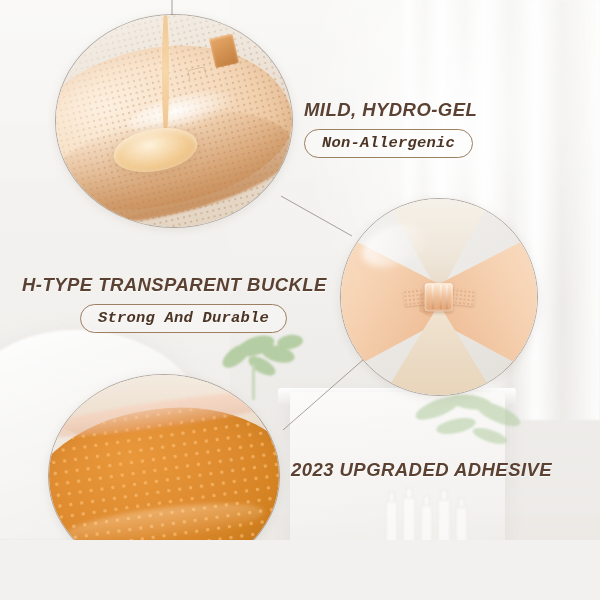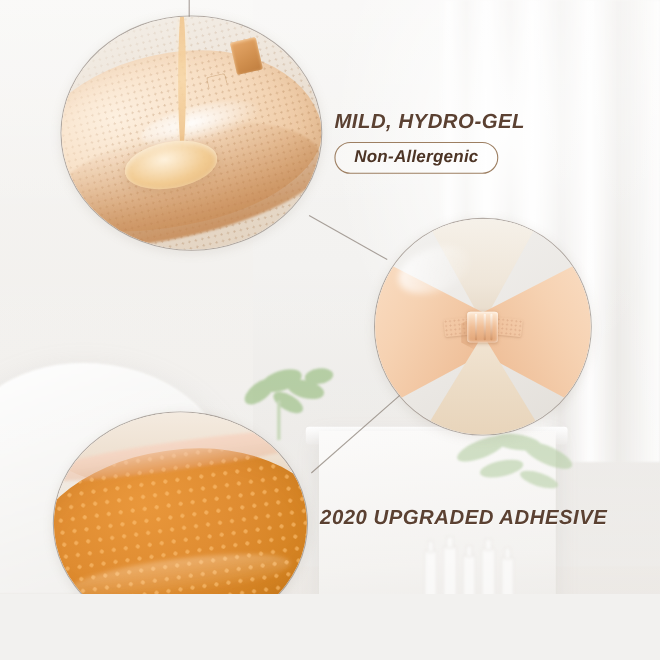--- a/index.html
+++ b/index.html
@@ -170,21 +170,21 @@
     font-size:18.5px;font-weight:bold;font-style:italic;
     letter-spacing:.45px;white-space:nowrap;
     color:#5b4132;
     text-shadow:0 1px 1px rgba(255,255,255,.85);}
   .pill{
     display:inline-block;margin-top:8px;
     padding:4px 17px 5px;border:1px solid #9d7f62;border-radius:16px;
     font-size:15.5px;font-weight:bold;font-style:italic;letter-spacing:.2px;
     color:#4d3526;white-space:nowrap;
     background:rgba(255,255,255,.30);
-    text-shadow:0 1px 1px rgba(255,255,255,.85);}
+    text-shadow:0 1px 1px rgba(255,255,255,.85);font-family:Liberation Mono, monospace;}
 </style>
 </head>
 <body>
 
 <div id="stage">
 
   <div class="bg-base"></div>
   <div class="bg-leftwall"></div>
   <div class="bg-curtain"></div>
   <div class="bg-window-glow"></div>
@@ -283,18 +283,22 @@
     <div class="c3-dots"></div>
     <div class="c3-edge"></div>
     <div class="c3-sheen"></div>
   </div>
 
   <div class="tblock" style="left:304px;top:99px;">
     <div class="headline">MILD, HYDRO-GEL</div>
     <div class="pill">Non-Allergenic</div>
   </div>
 
+  <div class="tblock" style="left:22px;top:274px;">
+    <div class="headline">H-TYPE TRANSPARENT BUCKLE</div>
+    <div class="pill" style="margin-left:58px;">Strong And Durable</div>
+  </div>
 
   <div class="tblock" style="left:291px;top:459px;">
-    <div class="headline">2020 UPGRADED ADHESIVE</div>
+    <div class="headline">2023 UPGRADED ADHESIVE</div>
   </div>
 
 </div>
 
 </body></html>

